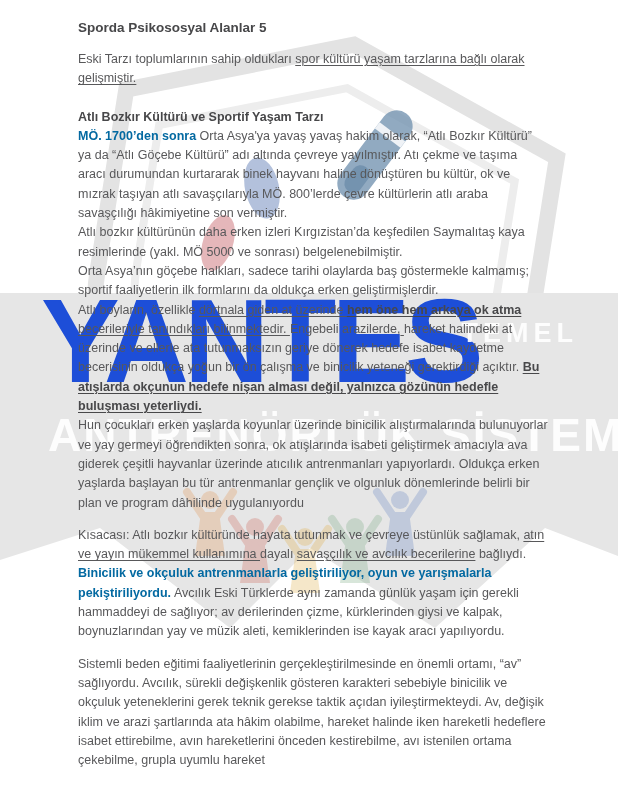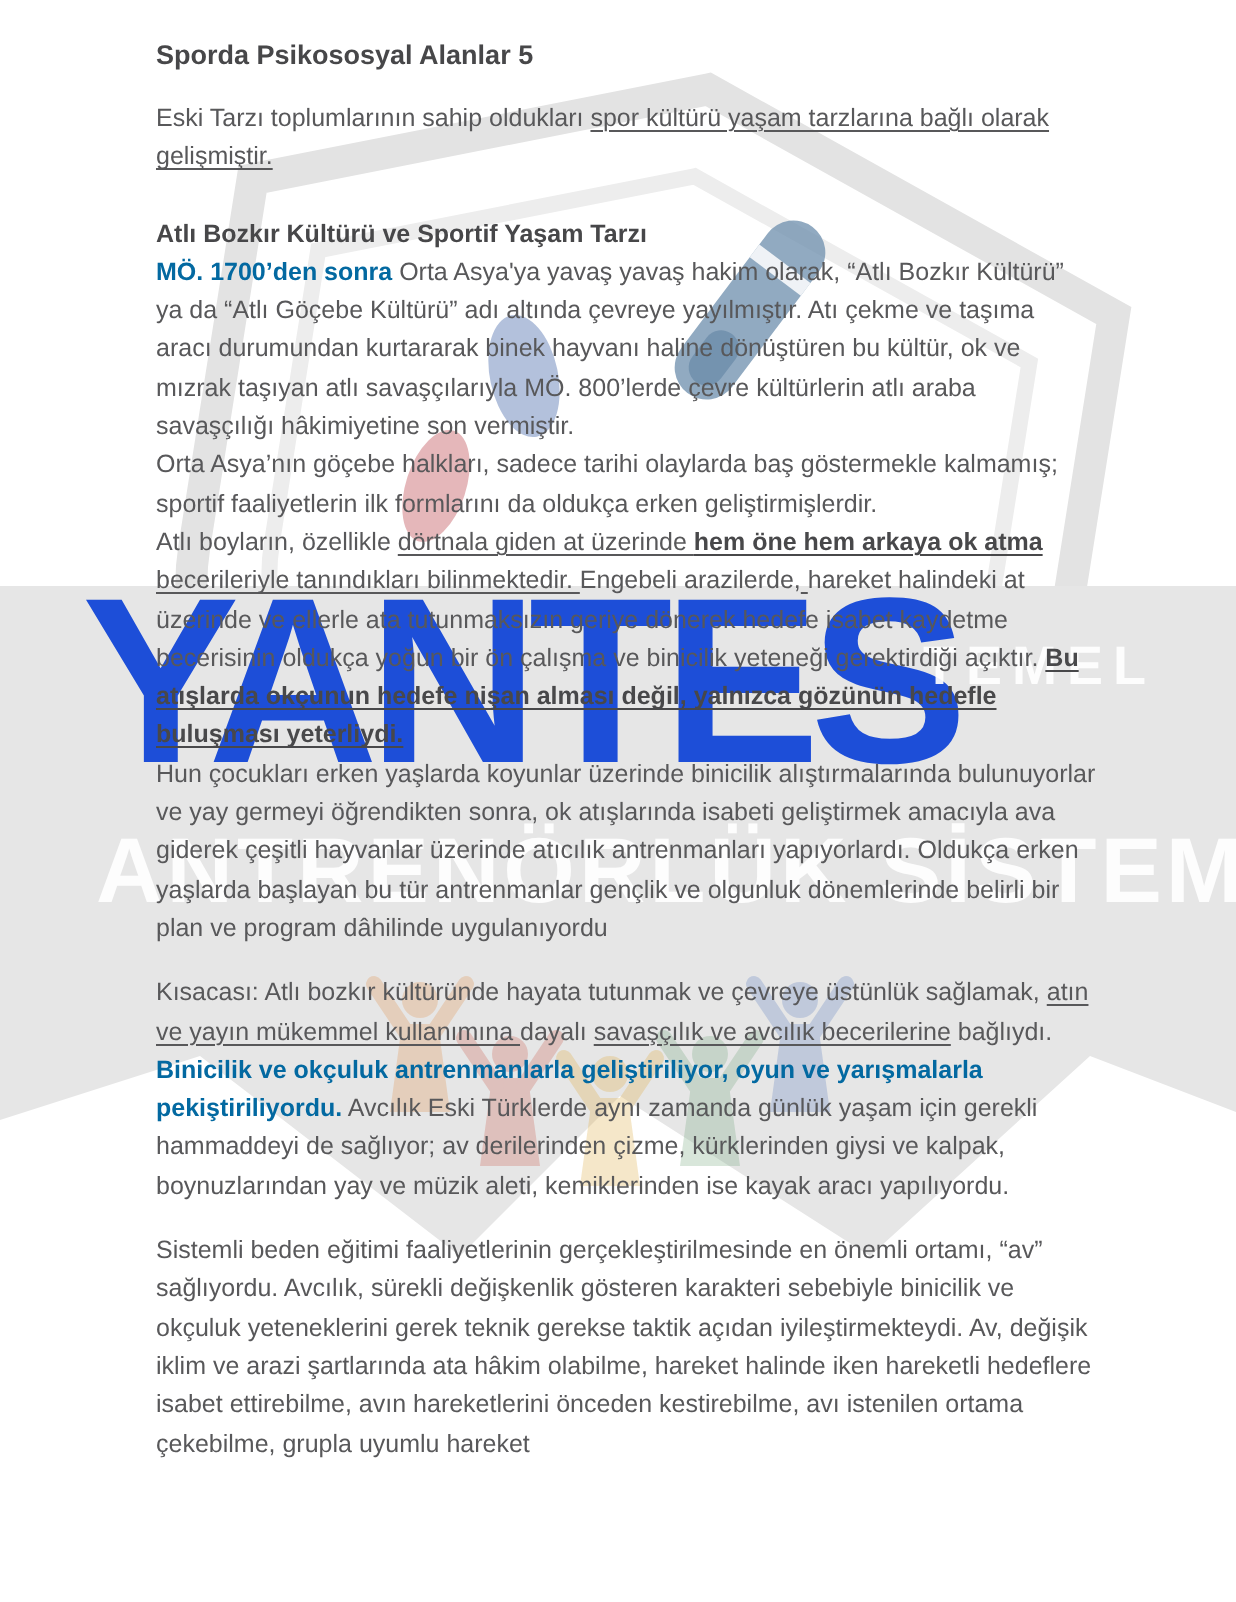--- a/index.html
+++ b/index.html
@@ -112,20 +112,21 @@
 
 
     <p><span>Eski Tarzı toplumlarının sahip oldukları </span><span class="u">spor kültürü yaşam tarzlarına bağlı olarak gelişmiştir.</span></p>
 
     <div class="gap"></div>
 
     <h2 class="subhead">Atlı Bozkır Kültürü ve Sportif Yaşam Tarzı</h2>
 
     <p><span class="b">MÖ. 1700’den sonra </span><span>Orta Asya'ya yavaş yavaş hakim olarak, “Atlı Bozkır Kültürü” ya da “Atlı Göçebe Kültürü” adı altında çevreye yayılmıştır. Atı çekme ve taşıma aracı durumundan kurtararak binek hayvanı haline dönüştüren bu kültür, ok ve mızrak taşıyan atlı savaşçılarıyla MÖ. 800’lerde çevre kültürlerin atlı araba savaşçılığı hâkimiyetine son vermiştir.</span></p>
 
+    <p><span>Atlı bozkır kültürünün daha erken izleri Kırgızistan’da keşfedilen Saymalıtaş kaya resimlerinde (yakl. MÖ 5000 ve sonrası) belgelenebilmiştir.</span></p>
 
     <p><span>Orta Asya’nın göçebe halkları, sadece tarihi olaylarda baş göstermekle kalmamış; sportif faaliyetlerin ilk formlarını da oldukça erken geliştirmişlerdir.</span></p>
 
     <p><span>Atlı boyların, özellikle </span><span class="u">dörtnala giden at üzerinde </span><span class="bu">hem öne hem arkaya ok atma</span><span class="u"> becerileriyle tanındıkları bilinmektedir. </span><span>Engebeli arazilerde,</span><span class="u"> </span><span>hareket halindeki at üzerinde ve ellerle ata tutunmaksızın geriye dönerek hedefe isabet kaydetme becerisinin oldukça yoğun bir ön çalışma ve binicilik yeteneği gerektirdiği açıktır. </span><span class="bu">Bu atışlarda okçunun hedefe nişan alması değil, yalnızca gözünün hedefle buluşması yeterliydi.</span></p>
 
     <p><span>Hun çocukları erken yaşlarda koyunlar üzerinde binicilik alıştırmalarında bulunuyorlar ve yay germeyi öğrendikten sonra, ok atışlarında isabeti geliştirmek amacıyla ava giderek çeşitli hayvanlar üzerinde atıcılık antrenmanları yapıyorlardı. Oldukça erken yaşlarda başlayan bu tür antrenmanlar gençlik ve olgunluk dönemlerinde belirli bir plan ve program dâhilinde uygulanıyordu</span></p>
 
     <div class="gap"></div>
 
     <p><span>Kısacası: Atlı bozkır kültüründe hayata tutunmak ve çevreye üstünlük sağlamak, </span><span class="u">atın ve yayın mükemmel kullanımına </span><span>dayalı </span><span class="u">savaşçılık ve avcılık becerilerine</span><span> bağlıydı. </span><span class="b">Binicilik ve okçuluk antrenmanlarla geliştiriliyor, oyun ve yarışmalarla pekiştiriliyordu.</span><span> Avcılık Eski Türklerde aynı zamanda günlük yaşam için gerekli hammaddeyi de sağlıyor; av derilerinden çizme, kürklerinden giysi ve kalpak, boynuzlarından yay ve müzik aleti, kemiklerinden ise kayak aracı yapılıyordu.</span></p>

